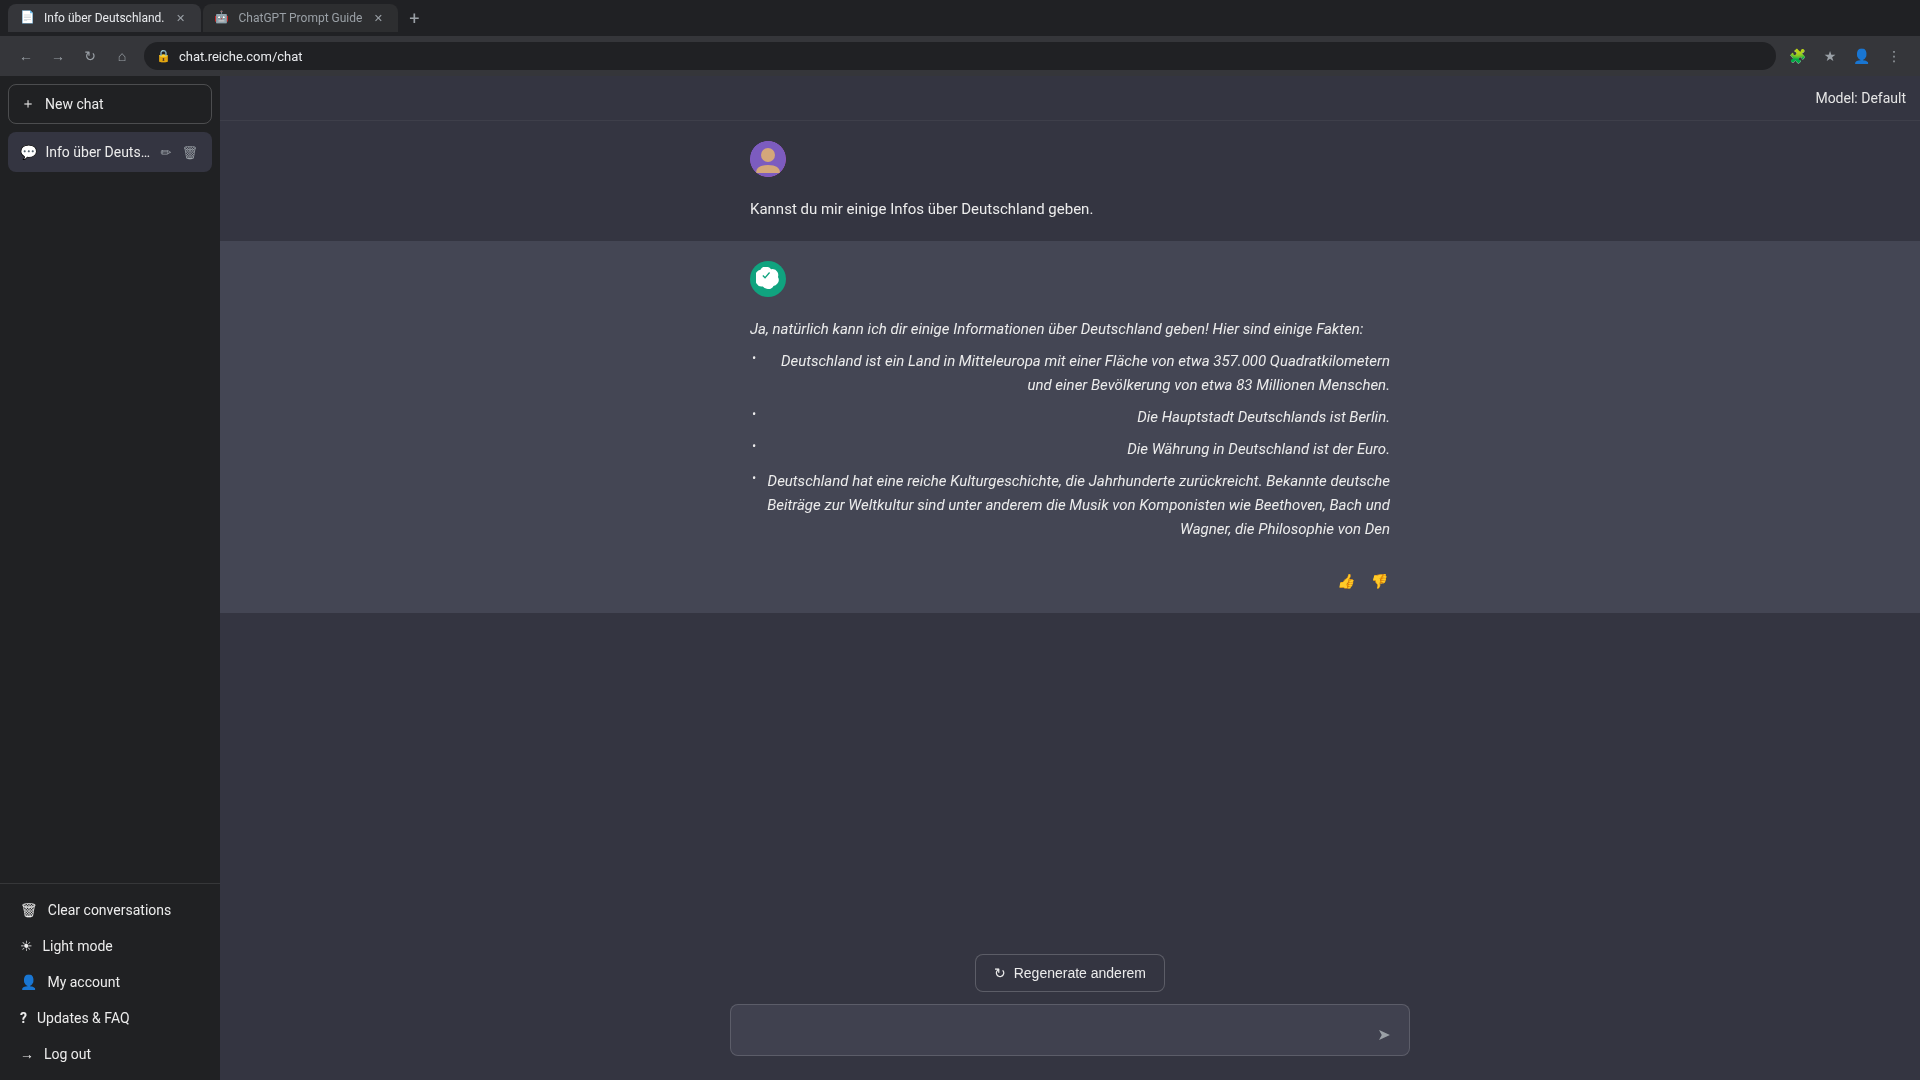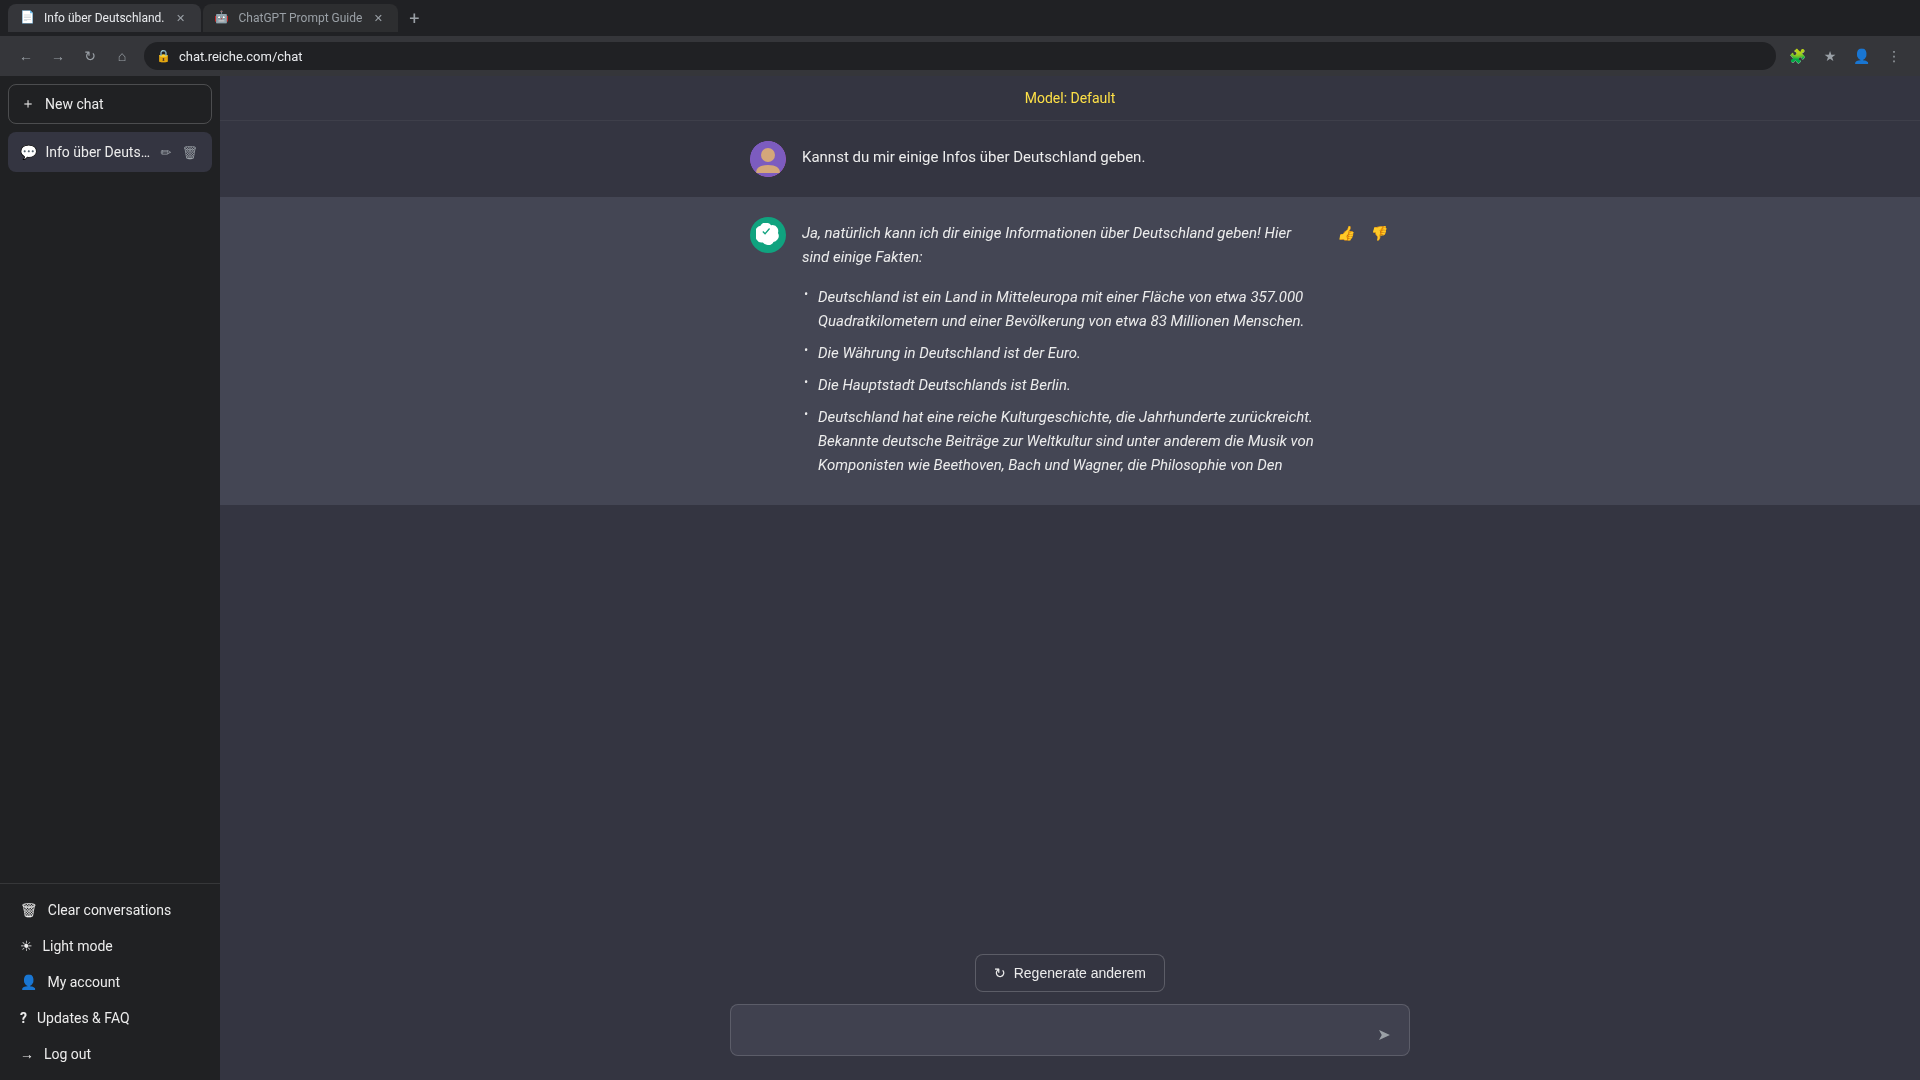--- a/index.html
+++ b/index.html
@@ -258,24 +258,24 @@
     .main {
       flex: 1;
       display: flex;
       flex-direction: column;
       background: #343541;
       height: 100%;
       overflow: hidden;
     }
 
     .model-header {
-      text-align: center;
+      text-align: right;
       padding: 14px;
       font-size: 14px;
-      color: #fde047;
+      color: #e5e5e5;
       border-bottom: 1px solid rgba(255,255,255,0.05);
     }
 
     .chat-messages {
       flex: 1;
       overflow-y: auto;
     }
 
     .message-wrapper {
       padding: 20px 0;
@@ -289,20 +289,21 @@
       background: #444654;
       font-style: italic;
     }
 
     .message-inner {
       max-width: 680px;
       margin: 0 auto;
       display: flex;
       gap: 16px;
       padding: 0 20px;
+      flex-direction: column;
     }
 
     .message-avatar {
       width: 36px;
       height: 36px;
       border-radius: 50%;
       flex-shrink: 0;
       overflow: hidden;
       display: flex;
       align-items: center;
@@ -336,21 +337,22 @@
       justify-content: center;
       font-size: 14px;
       color: #9aa0a6;
       cursor: pointer;
       border-radius: 4px;
     }
 
     .bullet-list {
       list-style: none;
       padding: 0;
-      margin: 16px 0 0 0;
+      margin: 8px 0 0 0;
+      text-align: right;
     }
 
     .bullet-list li {
       position: relative;
       padding-left: 16px;
       margin-bottom: 8px;
       line-height: 1.6;
     }
 
     .bullet-list li::before {
@@ -557,22 +559,22 @@
         <div class="message-inner">
           <div class="message-avatar assistant-avatar">
             <svg class="gpt-icon" viewBox="0 0 41 41" fill="none" xmlns="http://www.w3.org/2000/svg">
               <path d="M37.532 16.87a9.963 9.963 0 0 0-.856-8.184 10.078 10.078 0 0 0-10.855-4.835 9.964 9.964 0 0 0-6.65-4.111 10.079 10.079 0 0 0-11.51 4.921 9.962 9.962 0 0 0-6.44 3.842 10.079 10.079 0 0 0-1.244 11.618 9.964 9.964 0 0 0 .856 8.185 10.079 10.079 0 0 0 10.855 4.835 9.965 9.965 0 0 0 6.65 4.11 10.079 10.079 0 0 0 11.51-4.92 9.965 9.965 0 0 0 6.44-3.842 10.079 10.079 0 0 0 1.244-11.619zm-22.023 3.06l-4.654-4.498 1.56-1.61 3.035 2.934 6.89-8.046 1.655 1.417-8.486 9.803z" fill="white"></path>
             </svg>
           </div>
           <div class="message-content">
             <span>Ja, natürlich kann ich dir einige Informationen über Deutschland geben! Hier sind einige Fakten:</span>
             <ul class="bullet-list">
               <li>Deutschland ist ein Land in Mitteleuropa mit einer Fläche von etwa 357.000 Quadratkilometern und einer Bevölkerung von etwa 83 Millionen Menschen.</li>
+              <li>Die Hauptstadt Deutschlands ist Berlin.</li>
               <li>Die Währung in Deutschland ist der Euro.</li>
-              <li>Die Hauptstadt Deutschlands ist Berlin.</li>
               <li>Deutschland hat eine reiche Kulturgeschichte, die Jahrhunderte zurückreicht. Bekannte deutsche Beiträge zur Weltkultur sind unter anderem die Musik von Komponisten wie Beethoven, Bach und Wagner, die Philosophie von Den</li>
             </ul>
           </div>
           <div class="message-actions">
             <div class="message-action-btn">👍</div>
             <div class="message-action-btn">👎</div>
           </div>
         </div>
       </div>
 

